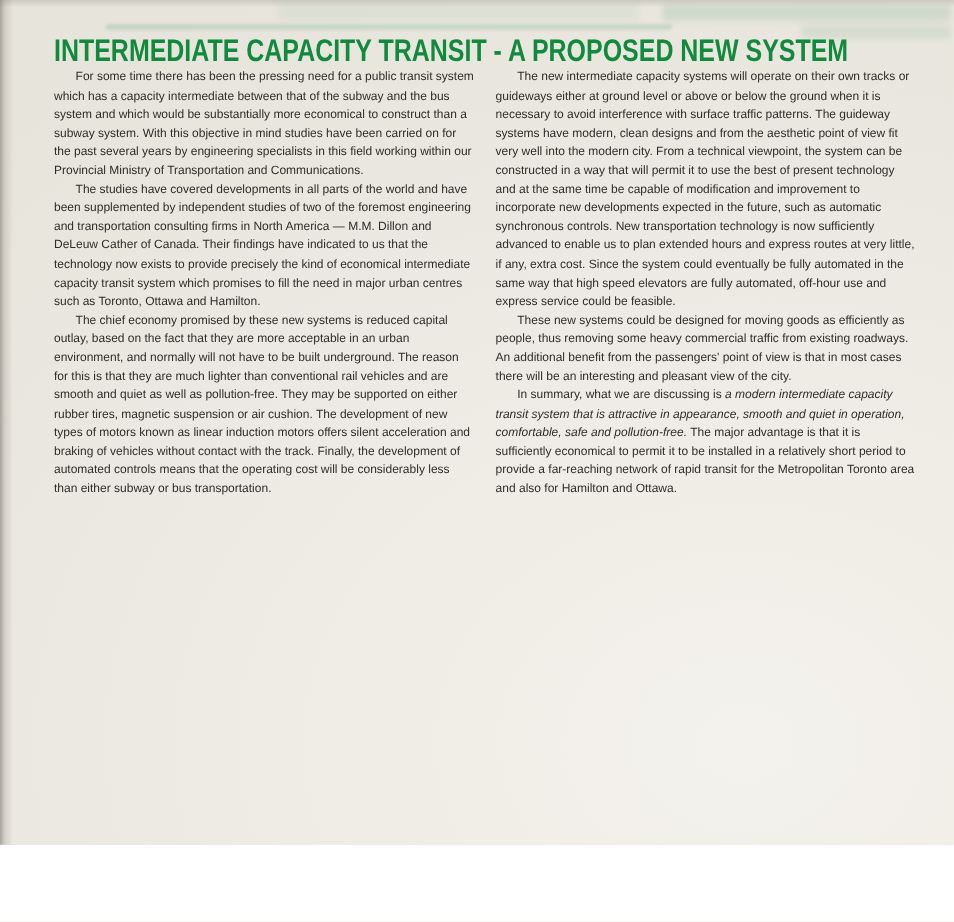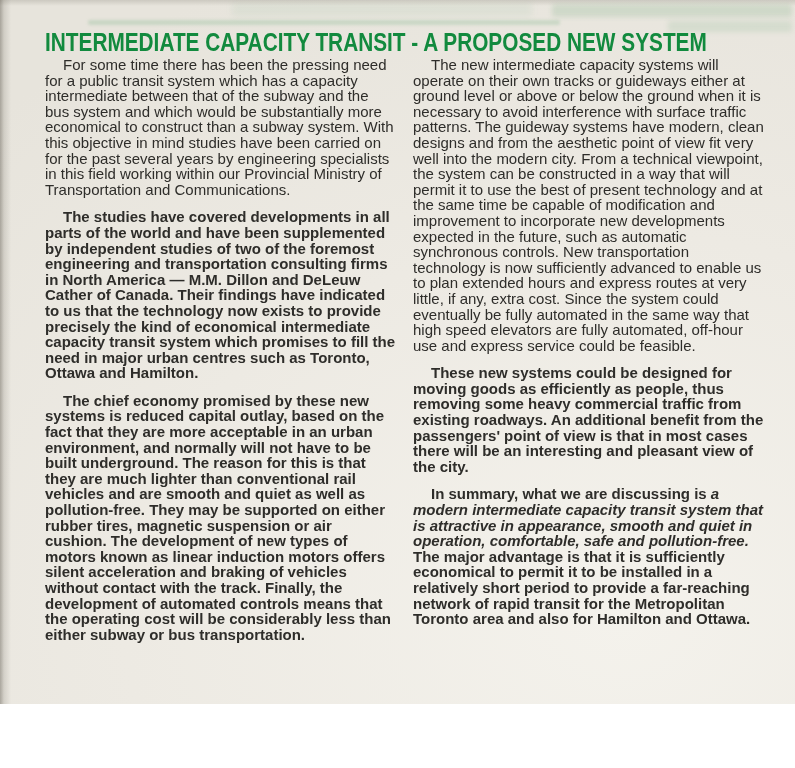--- a/index.html
+++ b/index.html
@@ -42,26 +42,26 @@
   }
 
   .columns {
     position: absolute;
     left: 45px;
     top: 57px;
     width: 719px;
     display: flex;
     gap: 17px;
     color: #2e2d2a;
-    font-size: 15px;
+    font-size: 10px;
     line-height: 15.6px;
   }
   .col { width: 351px; }
   .col p { text-indent: 18px; margin: 0; text-align: left; }
-  .col p + p { margin-top: 12px; font-weight: bold; }
+  .col p + p { margin-top: 0px; }
   .col em { font-style: italic; }
 
   .page-number {
     position: absolute;
     left: 22px;
     top: 711px;
     font-size: 15px;
     color: #2e2d2a;
   }
 </style>

